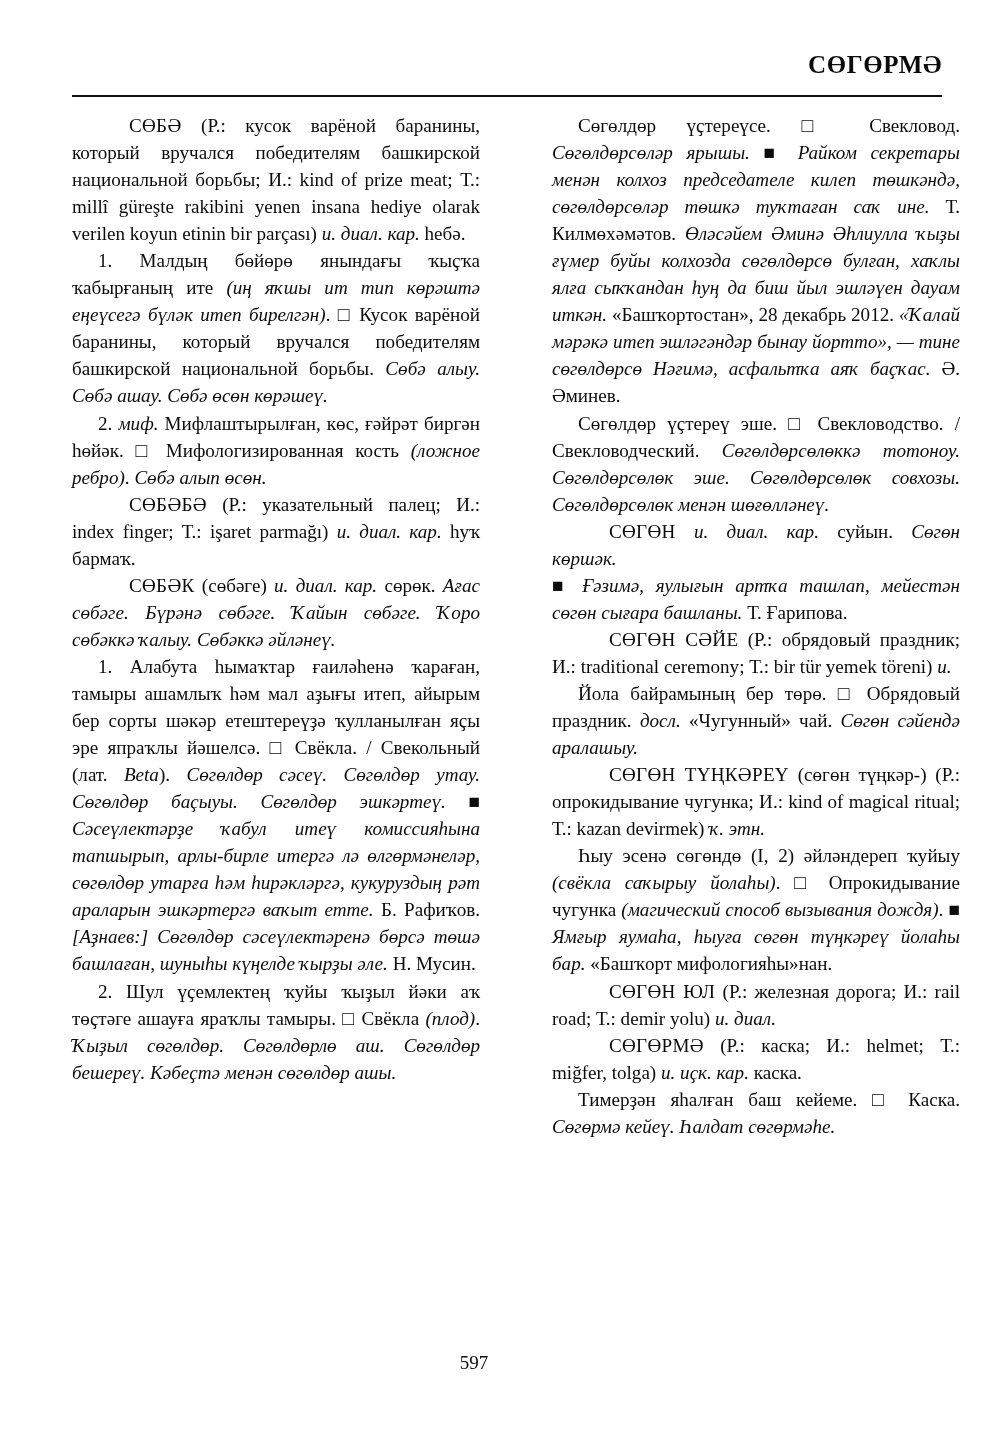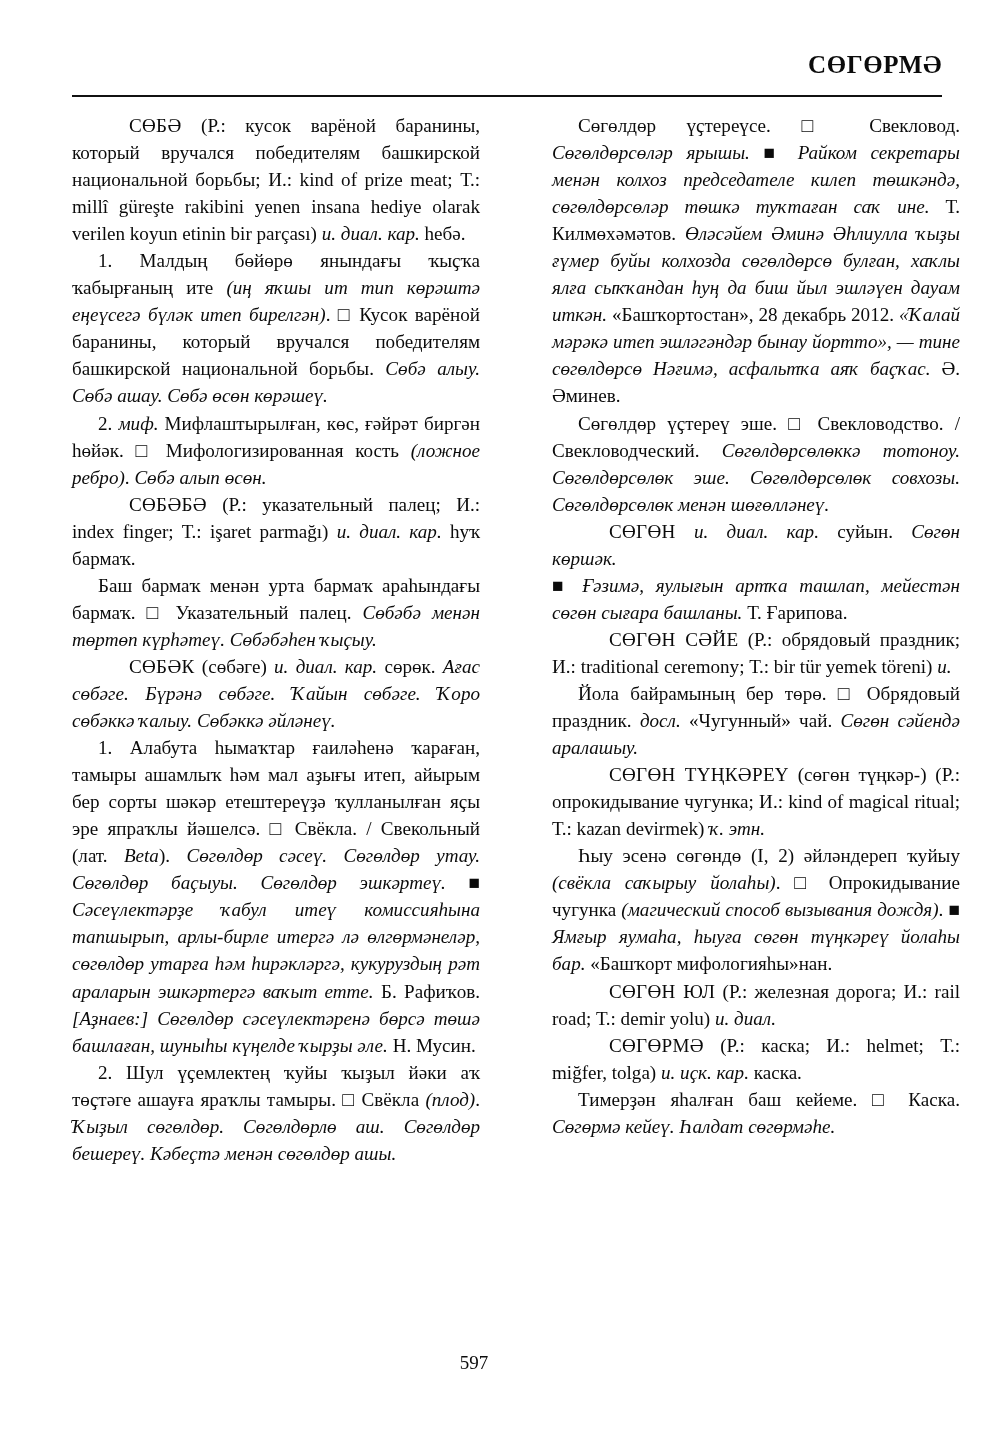--- a/index.html
+++ b/index.html
@@ -100,21 +100,20 @@
     <span class="rh-text">СӨГӨРМӘ</span>
   </div>
   <div class="head-rule"></div>
 
   <div class="columns">
     <div class="col col-left" id="col-left">
         <p class="e ind"><b class="hw">СӨБӘ</b> (Р.: кусок варёной баранины, который вручался победителям башкирской национальной борьбы; И.: kind of prize meat; Т.: millî güreşte rakibini yenen insana hediye olarak verilen koyun etinin bir parçası) <i>и. диал. кар.</i> <b>һебә.</b></p>
         <p class="e ind"><b>1.</b> Малдың бөйөрө янындағы ҡыҫҡа ҡабырғаның ите <i>(иң яҡшы ит тип көрәштә еңеүсегә бүләк итеп бирелгән)</i>. □ Кусок варёной баранины, который вручался победителям башкирской национальной борьбы. <i>Сөбә алыу. Сөбә ашау. Сөбә өсөн көрәшеү.</i></p>
         <p class="e ind"><b>2.</b> <i>миф.</i> Мифлаштырылған, көс, ғәйрәт биргән һөйәк. □ Мифологизированная кость <i>(ложное ребро)</i>. <i>Сөбә алып өсөн.</i></p>
         <p class="e ind"><b class="hw">СӨБӘБӘ</b> (Р.: указательный палец; И.: index finger; Т.: işaret parmağı) <i>и. диал. кар.</i> <b>һуҡ бармаҡ.</b></p>
-        <p class="e ind">Баш бармаҡ менән урта бармаҡ араһындағы бармаҡ. □ Указательный палец. <i>Сөбәбә менән төртөп күрһәтеү. Сөбәбәһен ҡыҫыу.</i></p>
         <p class="e ind"><b class="hw">СӨБӘК</b> <b>(сөбәге)</b> <i>и. диал. кар.</i> <b>сөрөк.</b> <i>Ағас сөбәге. Бүрәнә сөбәге. Ҡайын сөбәге. Ҡоро сөбәккә ҡалыу. Сөбәккә әйләнеү.</i></p>
         <p class="e ind"><b>1.</b> Алабута һымаҡтар ғаиләһенә ҡараған, тамыры ашамлыҡ һәм мал аҙығы итеп, айырым бер сорты шәкәр етештереүҙә ҡулланылған яҫы эре япраҡлы йәшелсә. □ Свёкла. / Свекольный (лат. <i>Beta</i>). <i>Сөгөлдөр сәсеү. Сөгөлдөр утау. Сөгөлдөр баҫыуы. Сөгөлдөр эшкәртеү.</i> ■ <i>Сәсеүлектәрҙе ҡабул итеү комиссияһына тапшырып, арлы-бирле итергә лә өлгөрмәнеләр, сөгөлдөр утарға һәм һирәкләргә, кукуруздың рәт араларын эшкәртергә ваҡыт етте.</i> Б. Рафиҡов. <i>[Аҙнаев:] Сөгөлдөр сәсеүлектәренә бөрсә төшә башлаған, шуныһы күңелде ҡырҙы әле.</i> Н. Мусин.</p>
         <p class="e ind"><b>2.</b> Шул үҫемлектең ҡуйы ҡыҙыл йәки аҡ төҫтәге ашауға яраҡлы тамыры. □ Свёкла <i>(плод)</i>. <i>Ҡыҙыл сөгөлдөр. Сөгөлдөрлө аш. Сөгөлдөр бешереү. Кәбеҫтә менән сөгөлдөр ашы.</i></p>
       </div>
     <div class="col col-right" id="col-right">
         <p class="e ind">Сөгөлдөр үҫтереүсе. □ Свекловод. <i>Сөгөлдөрсөләр ярышы.</i> ■ <i>Райком секретары менән колхоз председателе килеп төшкәндә, сөгөлдөрсөләр төшкә туҡтаған саҡ ине.</i> Т. Килмөхәмәтов. <i>Өләсәйем Әминә Әһлиулла ҡыҙы ғүмер буйы колхозда сөгөлдөрсө булған, хаҡлы ялға сыҡҡандан һуң да биш йыл эшләүен дауам иткән.</i> «Башҡортостан», 28 декабрь 2012. <i>«Ҡалай мәрәкә итеп эшләгәндәр бынау йортто», — тине сөгөлдөрсө Нәғимә, асфальтҡа аяҡ баҫҡас.</i> Ә. Әминев.</p>
         <p class="e ind">Сөгөлдөр үҫтереү эше. □ Свекловодство. / Свекловодческий. <i>Сөгөлдөрсөлөккә тотоноу. Сөгөлдөрсөлөк эше. Сөгөлдөрсөлөк совхозы. Сөгөлдөрсөлөк менән шөғөлләнеү.</i></p>
         <p class="e ind"><b class="hw">СӨГӨН</b> <i>и. диал. кар.</i> <b>суйын.</b> <i>Сөгөн көршәк.</i></p>
         <p class="e">■ <i>Ғәзимә, яулығын артҡа ташлап, мейестән сөгөн сығара башланы.</i> Т. Ғарипова.</p>
         <p class="e ind"><b class="hw">СӨГӨН СӘЙЕ</b> (Р.: обрядовый праздник; И.: traditional ceremony; Т.: bir tür yemek töreni) <i>и.</i></p>

